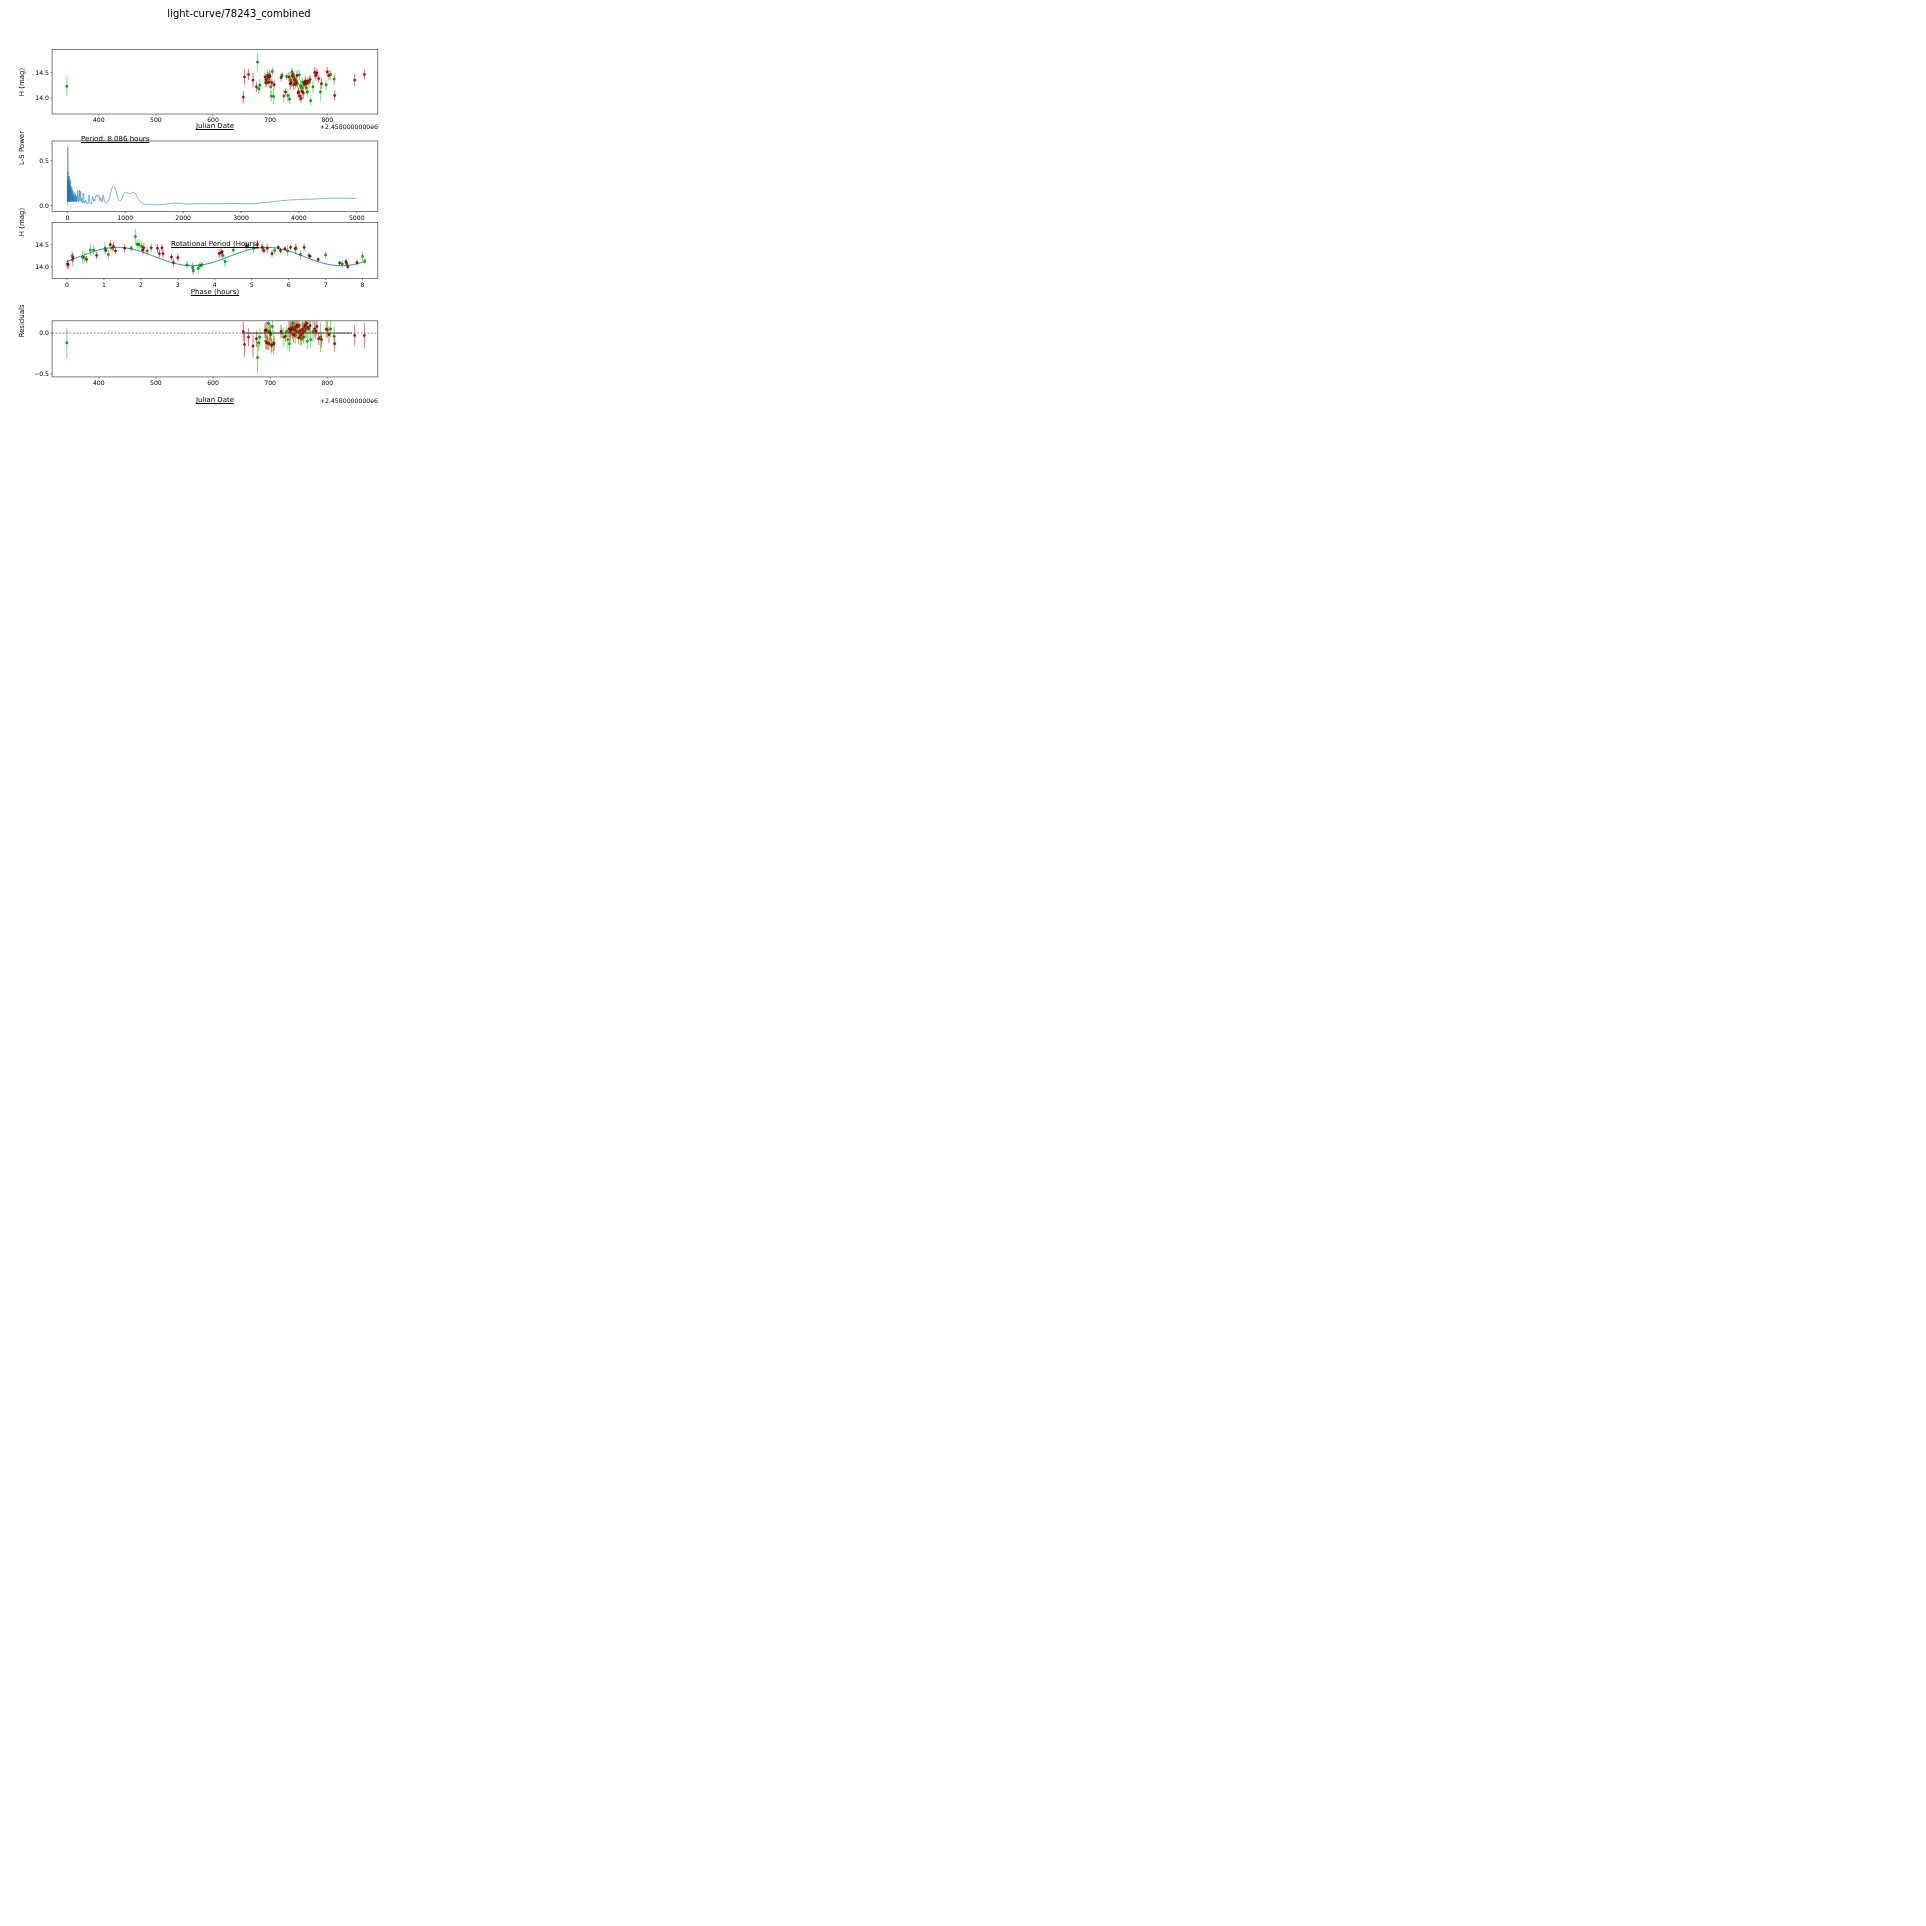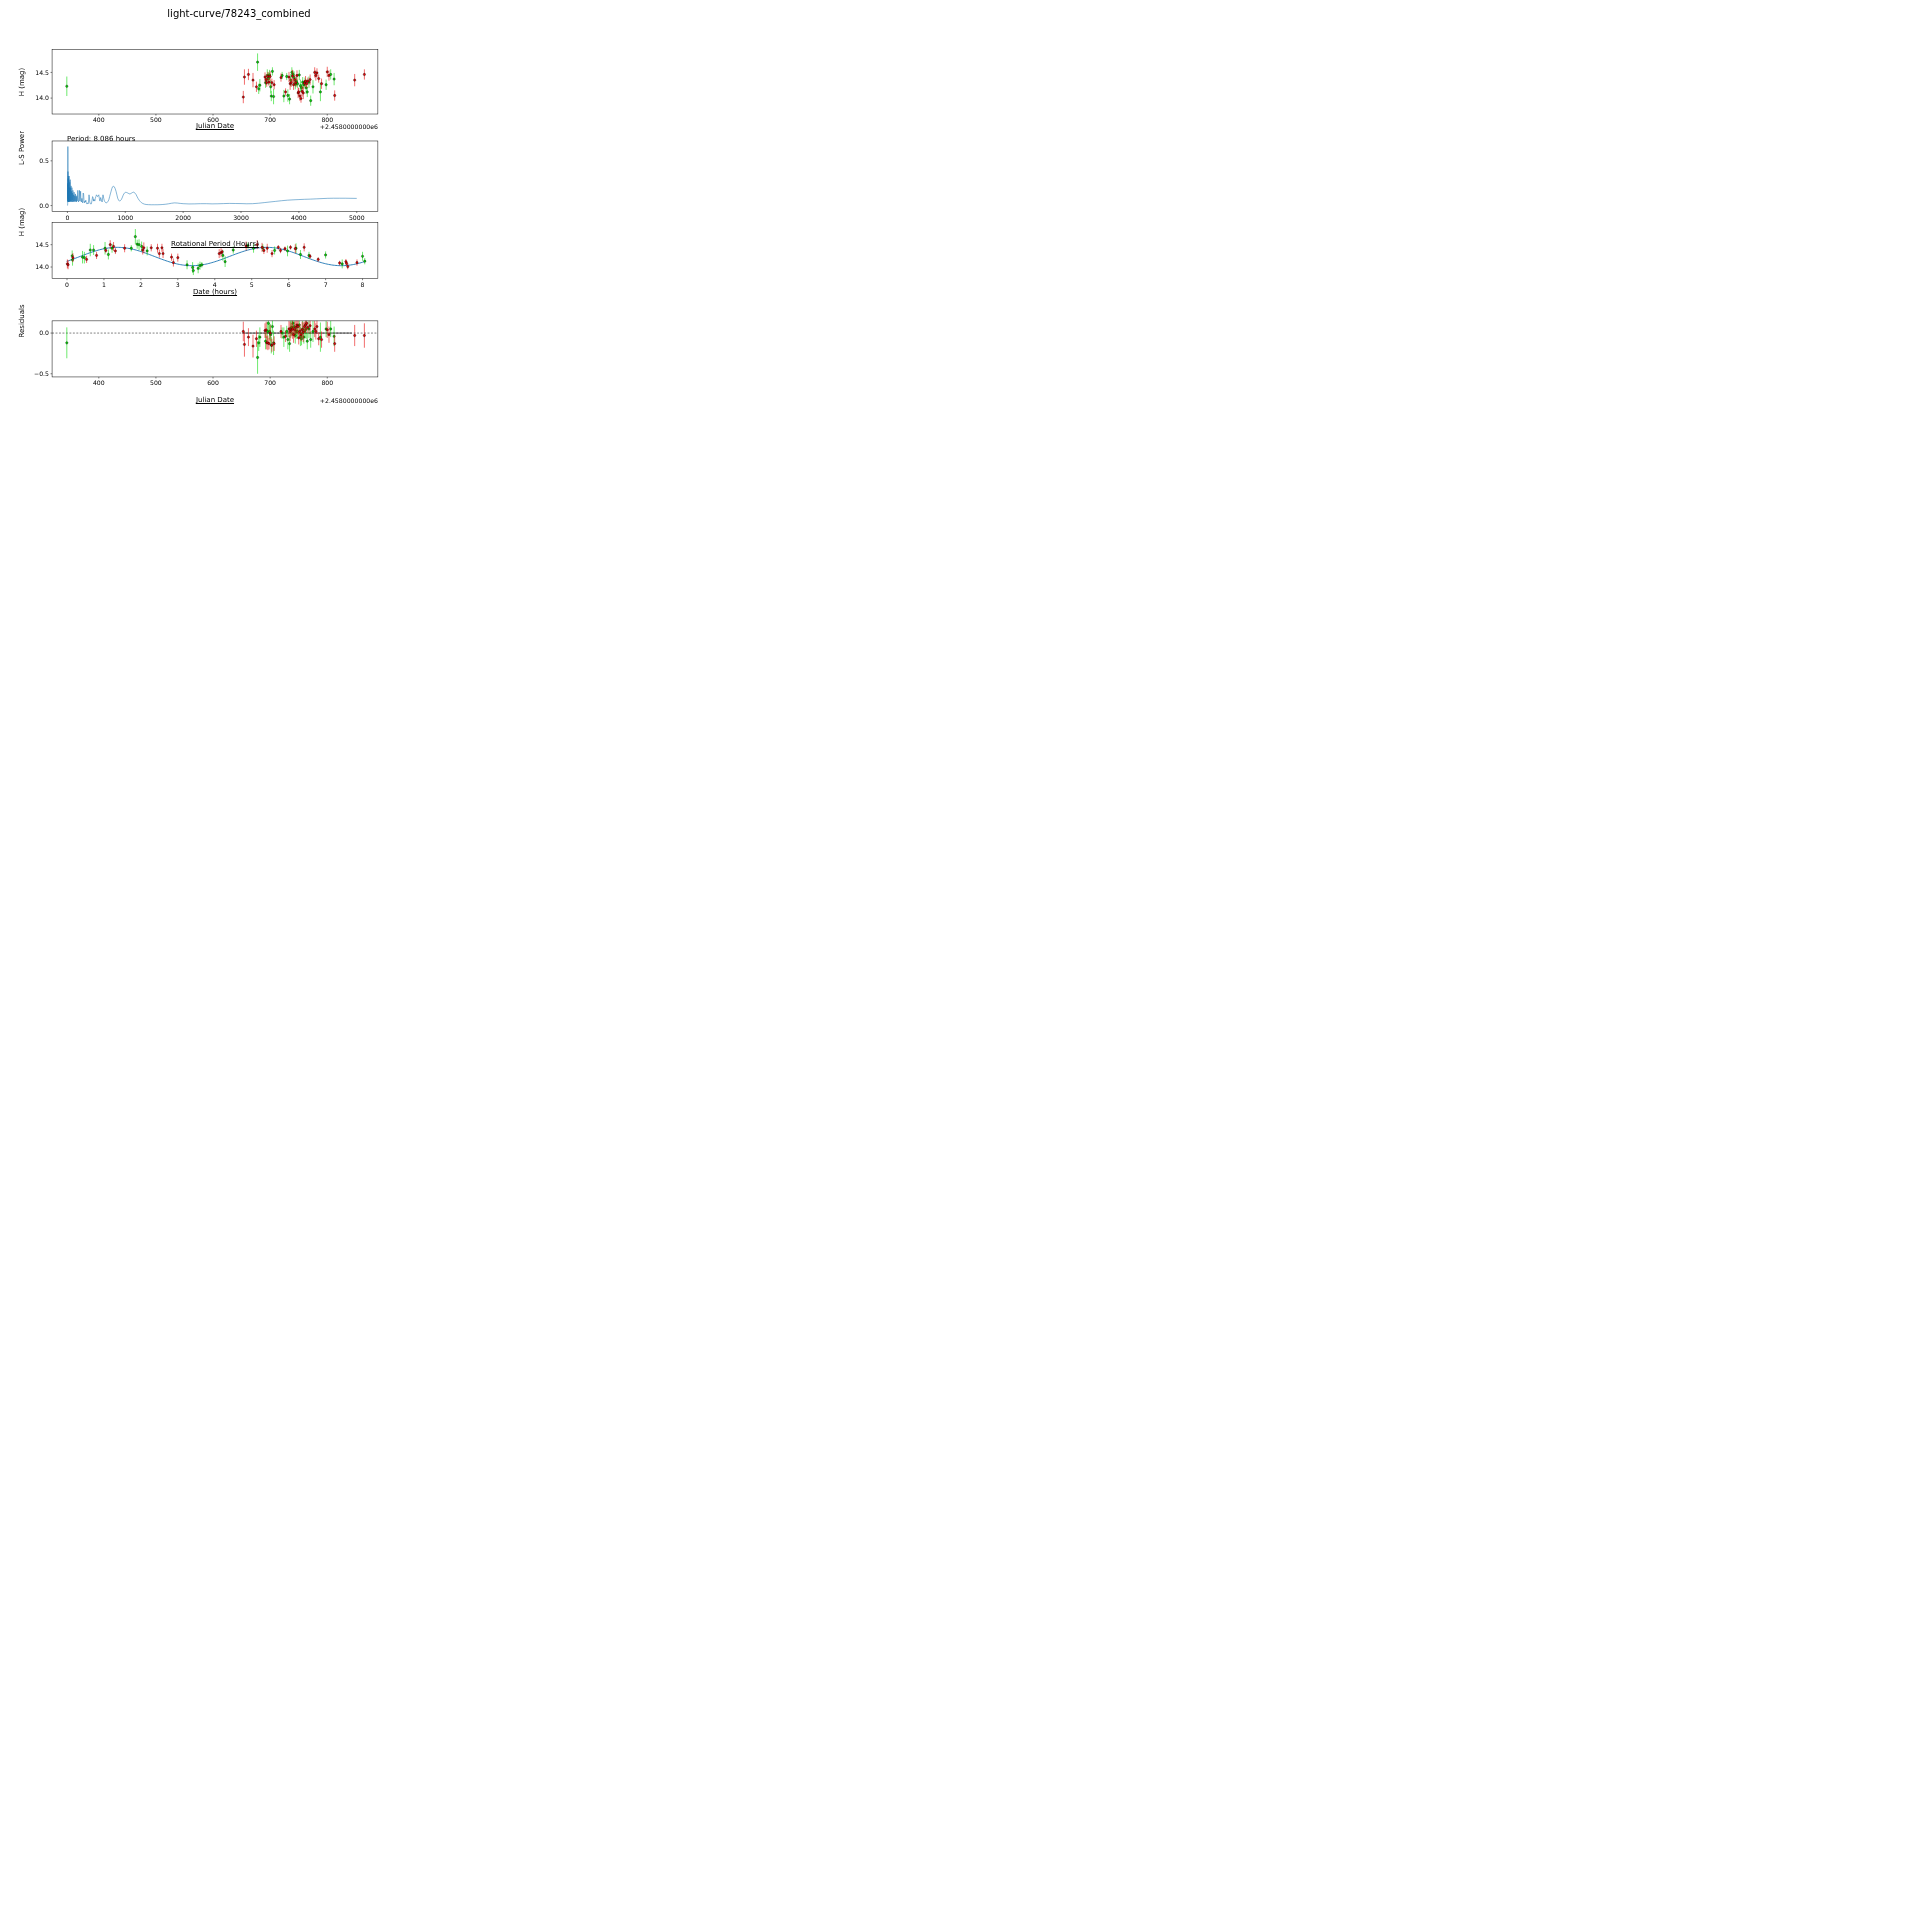--- a/index.html
+++ b/index.html
@@ -638,24 +638,24 @@
         <text x="127.19999999999999" y="870.1981132075472" text-anchor="end">0.0</text>
         <line x1="131.2" x2="135.2" y1="970.3584905660377" y2="970.3584905660377" stroke="#000000" stroke-width="1.3"></line>
         <text x="127.19999999999999" y="975.8584905660377" text-anchor="end">−0.5</text>
       </g>
     </svg>
 
   <div class="lbl ylab" style="left:-10.8px;top:78px;width:65px;text-align:center;">H (mag)</div>
   <div class="lbl axlabel" style="left:0;right:0;top:122px;text-align:center;padding-left:14px;">Julian Date</div>
   <div class="lbl offset" style="right:38px;top:123px;">+2.4580000000e6</div>
 
-  <div class="lbl annot" style="left:67px;top:135px;">Period: 8.086 hours</div>
+  <div class="lbl annot" style="left:81px;top:135px;text-decoration:underline;">Period: 8.086 hours</div>
   <div class="lbl ylab" style="left:-10.8px;top:144px;width:65px;text-align:center;">L-S Power</div>
   <div class="lbl axlabel" style="left:0;right:0;top:220px;text-align:center;padding-left:14px;margin-top:20px;">Rotational Period (Hours)</div>
 
   <div class="lbl ylab" style="left:-10.8px;top:218px;width:65px;text-align:center;">H (mag)</div>
-  <div class="lbl axlabel" style="left:0;right:0;top:288px;text-align:center;padding-left:14px;">Date (hours)</div>
+  <div class="lbl axlabel" style="left:0;right:0;top:288px;text-align:center;padding-left:14px;">Phase (hours)</div>
 
   <div class="lbl ylab" style="left:-10.8px;top:317px;width:65px;text-align:center;">Residuals</div>
   <div class="lbl axlabel" style="left:0;right:0;top:396px;text-align:center;padding-left:14px;">Julian Date</div>
   <div class="lbl offset" style="right:38px;top:397px;">+2.4580000000e6</div>
 </div>
 
 
 </body></html>

